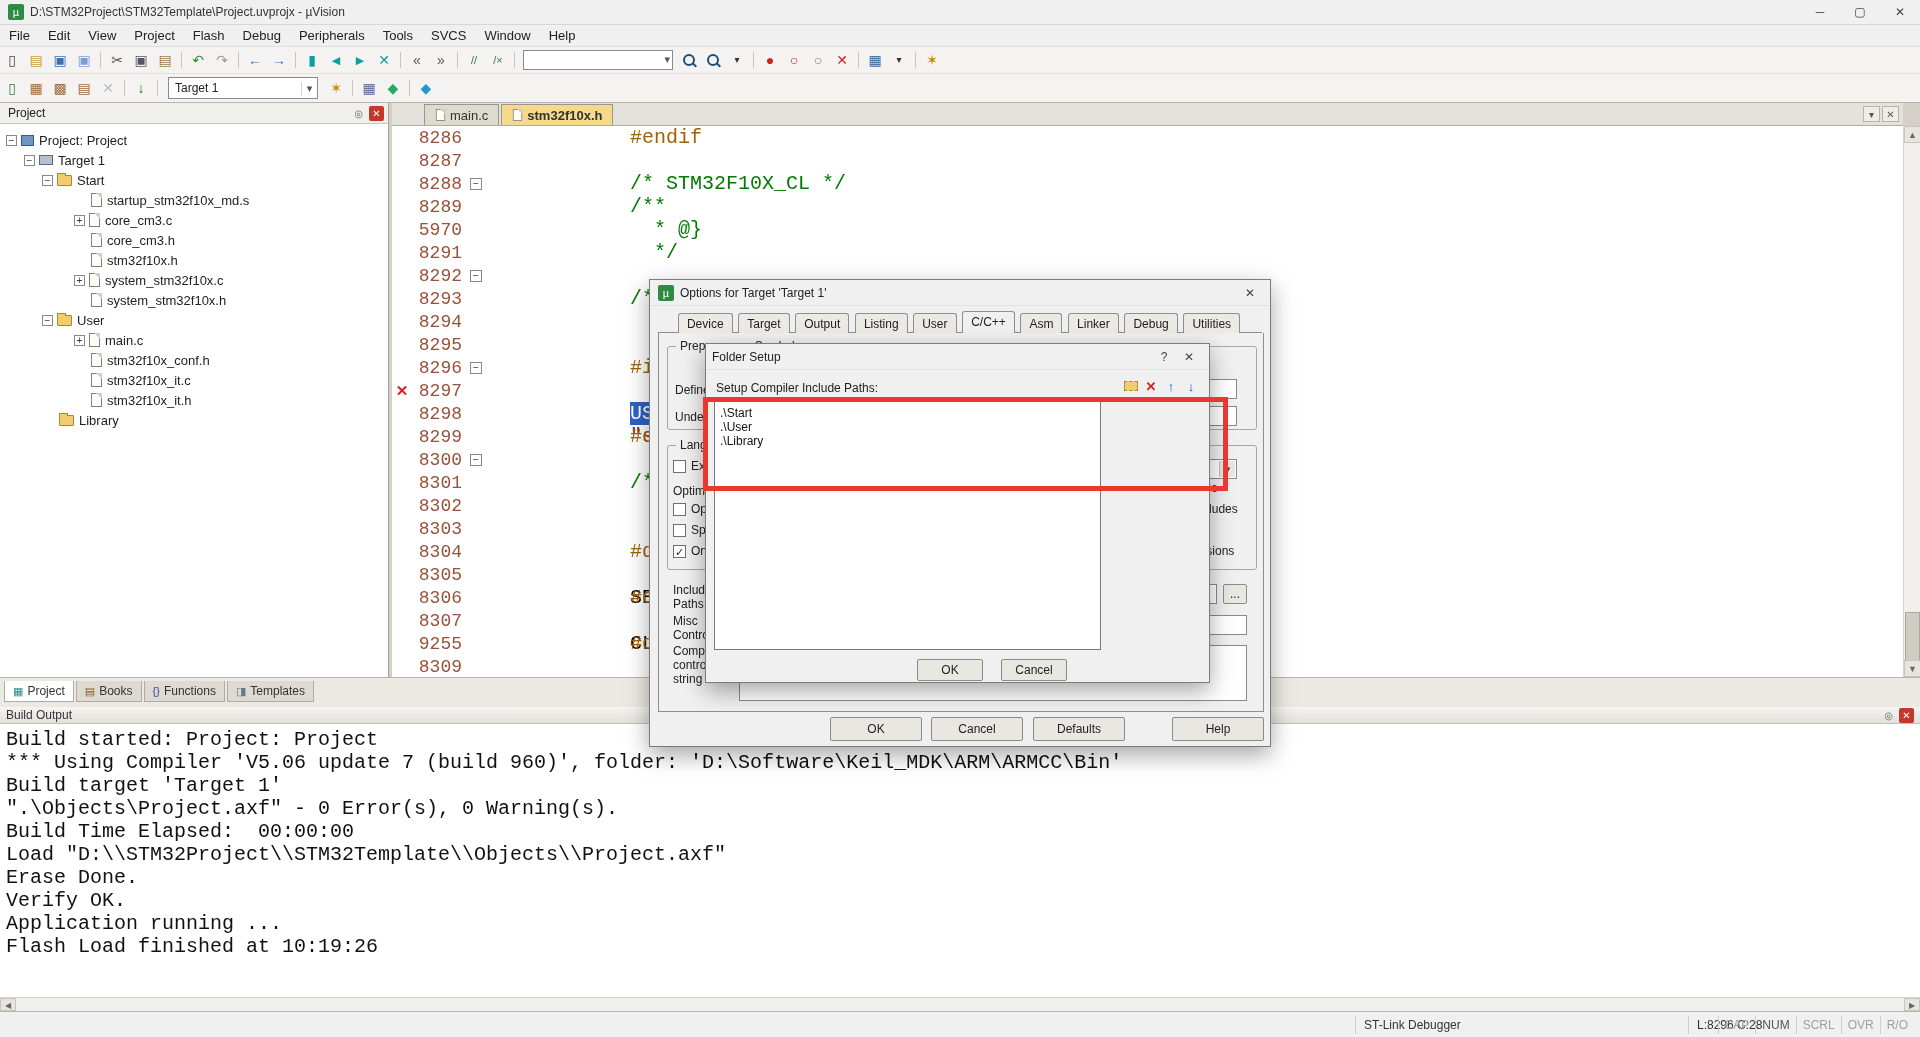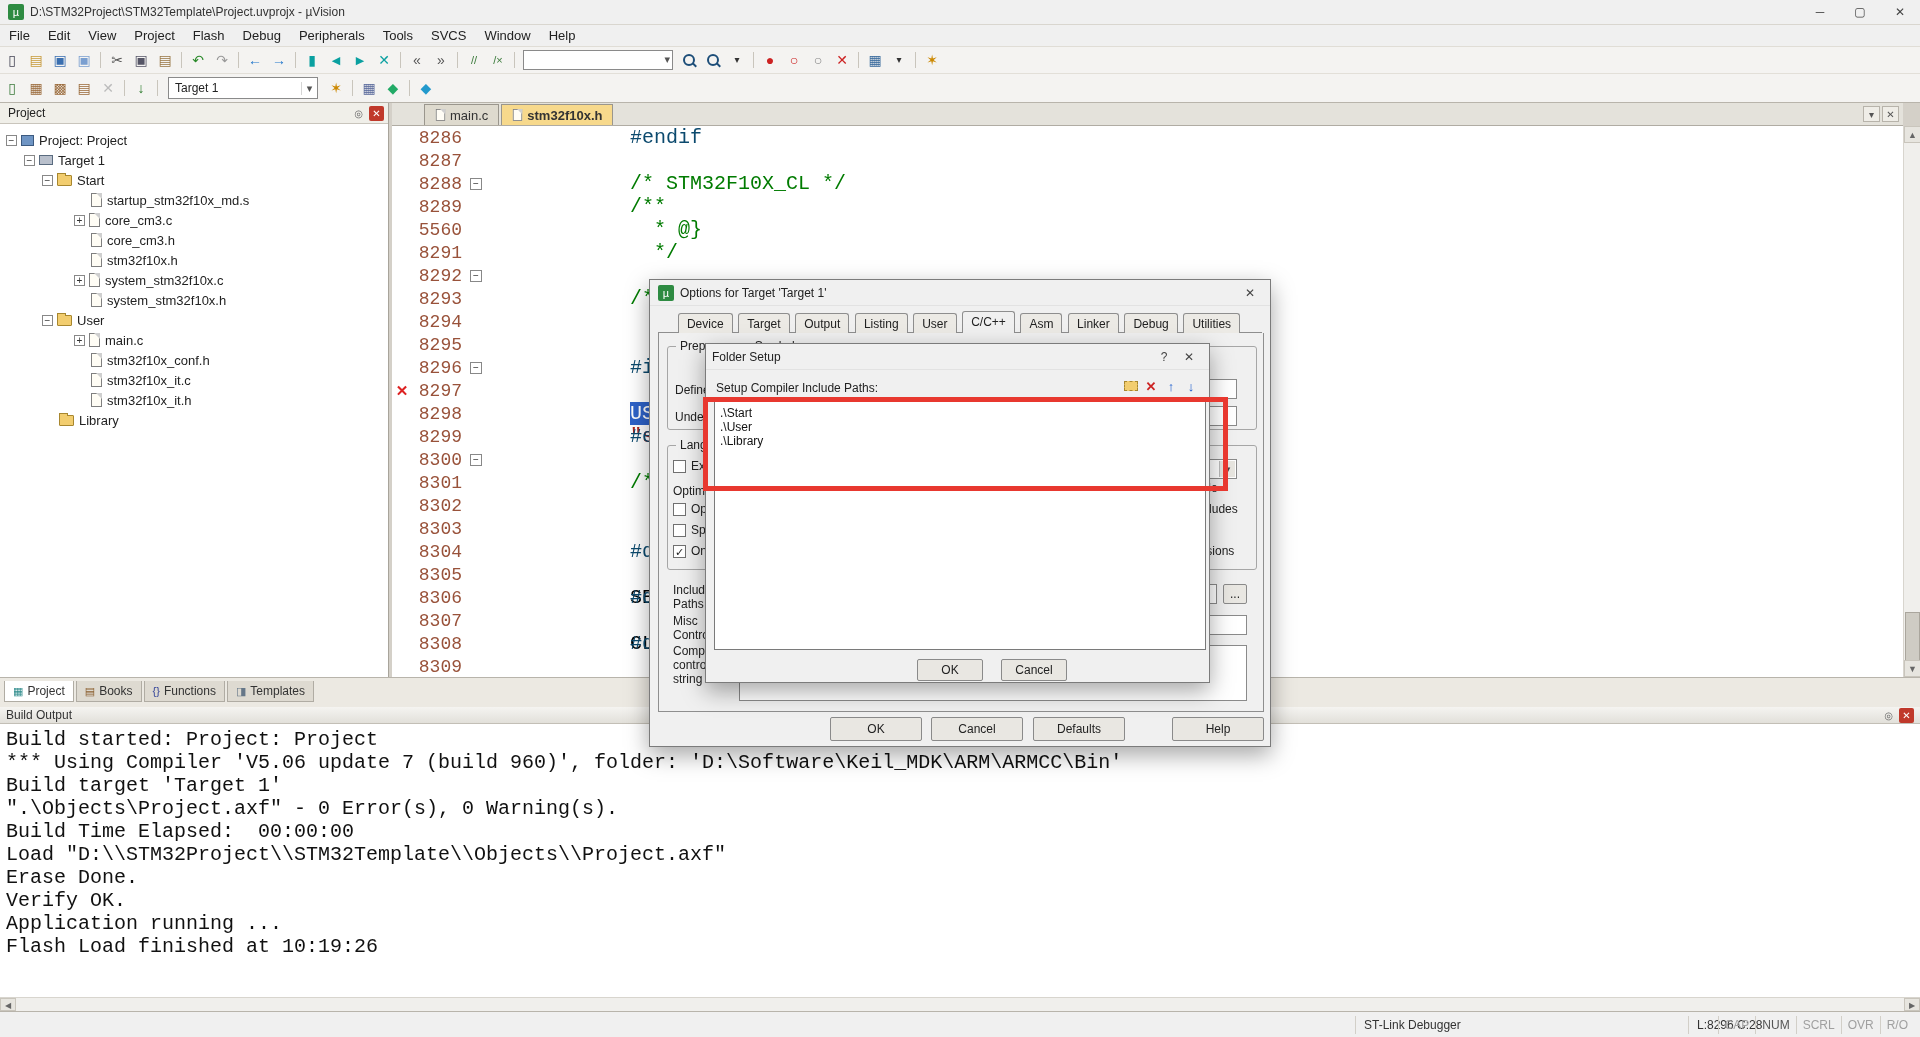--- a/index.html
+++ b/index.html
@@ -70,21 +70,21 @@
   .tabbar-btns { position:absolute; right:4px; top:3px; display:flex; }
   .tabbar-btn { width:17px; height:16px; font-size:10px; line-height:16px; text-align:center; color:#555; border:1px solid #b7b3aa; background:#efede7; margin-left:2px; }
   .code { position:absolute; left:0; top:23px; width:1494px; height:551px; overflow:hidden; background:#fff; }
   .cline { height:23px; display:flex; align-items:center; }
   .gmark { width:20px; flex:none; text-align:center; font-size:15px; font-weight:bold; }
   .gmark.err { color:#d22; }
   .lnum { width:58px; flex:none; text-align:right; padding-right:8px; font-family:"Liberation Mono", monospace; font-size:18px; color:#99523a; }
   .fold { width:16px; flex:none; font-size:10px; }
   .fold.minus { width:12px; height:12px; margin-right:4px; border:1px solid #888; background:#fff; line-height:10px; text-align:center; color:#333; }
   .codetext { white-space:pre; font-family:"Liberation Mono", monospace; font-size:20px; }
-  .codetext .pp { color:#0c4a6e; }
+  .codetext .pp { color:#a16207; }
   .codetext .cm { color:#007b00; }
   .codetext .str { color:#b0241c; }
   .codetext .pl { color:#000; }
   .codetext .sel { background:#2e62c8; color:#fff; }
   .vscroll { position:absolute; left:1903px; top:126px; width:17px; height:551px; background:#f0efec; border-left:1px solid #d8d5ce; }
   .sb-btn { position:absolute; left:0; width:17px; height:17px; font-size:9px; line-height:17px; text-align:center; color:#666; background:#e7e5df; border:1px solid #c9c5bc; }
   .sb-up { top:0; } .sb-down { bottom:0; }
   .sb-thumb { position:absolute; left:1px; top:486px; width:15px; height:50px; background:#cfccc4; border:1px solid #aaa69d; }
 
   
@@ -129,21 +129,21 @@
   .chk-row { position:absolute; display:flex; align-items:center; }
   .cb { width:13px; height:13px; background:#fff; border:1px solid #707070; margin-right:5px; font-size:11px; line-height:12px; text-align:center; color:#222; flex:none; }
   .cb-label { font-size:12px; color:#222; white-space:nowrap; }
   .btn { position:absolute; background:#e9e7e2; border:1px solid #8a8a8a; border-radius:2px; font-size:12px; text-align:center; color:#222; }
 
   .fs-label { position:absolute; left:10px; top:37px; font-size:12px; color:#222; }
   .ftools { position:absolute; right:8px; top:33px; display:flex; }
   .ftool { width:20px; height:18px; display:flex; align-items:center; justify-content:center; }
   .ftool .tbg { font-size:13px; font-weight:bold; }
   .ftool .nf { width:14px; height:10px; background:#f2cd6f; border:1px dashed #a8872f; }
-  .flist { position:absolute; left:8px; top:56px; width:492px; height:250px; background:#fff; border:1px solid #7a7a7a; padding-top:5px; }
+  .flist { position:absolute; left:8px; top:56px; width:387px; height:250px; background:#fff; border:1px solid #7a7a7a; padding-top:5px; }
   .flist-item { height:14px; line-height:14px; padding-left:5px; font-size:12px; color:#111; white-space:pre; }
 
   .red-rect { position:absolute; left:703px; top:397px; width:525px; height:94px; border:5px solid #e8382f; z-index:60; }
 </style>
 </head>
 <body>
 
 <div class="titlebar">
   <span class="appico">µ</span>
   <span class="tb-title">D:\STM32Project\STM32Template\Project.uvprojx - µVision</span>
@@ -569,21 +569,21 @@
         <span class="fold"></span>
         <span class="codetext">
           
         
             <span class="cm">  * @}</span>
           </span>
       </div>
 
       <div class="cline">
         <span class="gmark"></span>
-        <span class="lnum">5560</span>
+        <span class="lnum">5970</span>
         <span class="fold"></span>
         <span class="codetext">
           
         
             <span class="cm">  */</span>
           </span>
       </div>
 
       <div class="cline">
         <span class="gmark"></span>
@@ -763,21 +763,21 @@
         <span class="gmark"></span>
         <span class="lnum">8307</span>
         <span class="fold"></span>
         <span class="codetext">
           
         </span>
       </div>
 
       <div class="cline">
         <span class="gmark"></span>
-        <span class="lnum">8308</span>
+        <span class="lnum">9255</span>
         <span class="fold"></span>
         <span class="codetext">
           
         
             <span class="pp">#define </span>
           
             
           </span>
       </div>
 

